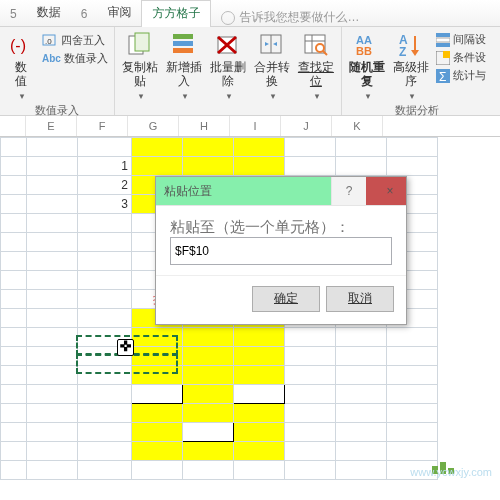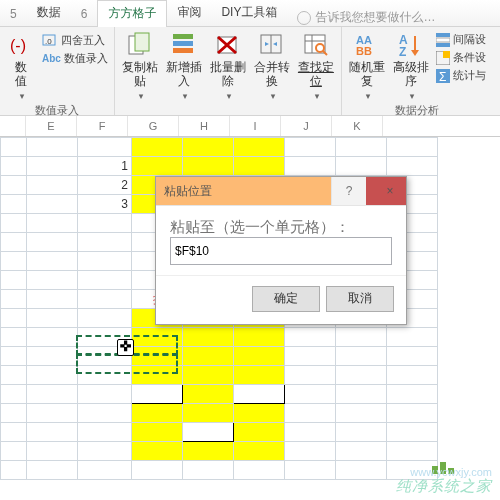--- a/index.html
+++ b/index.html
@@ -27,45 +27,44 @@
   td.rh{width:25px;background:#fff;text-align:center;color:#888;font-size:10px;}
   td.num{text-align:right;padding-right:3px;}
   .yellow{background:#ffff00;}
   .blockcell{background:#fff;}
   .redtext{color:#d00000;font-size:11px;text-align:center;}
   .selection{position:absolute;border:2px dashed #217346;pointer-events:none;left:76px;top:198px;width:98px;height:17px;}
   .sel2{left:76px;top:216px;}
   .plus-cursor{position:absolute;left:117px;top:202px;font-size:14px;font-weight:bold;color:#000;background:#fff;border:1px solid #000;width:15px;height:15px;line-height:13px;text-align:center;border-radius:2px;}
   
   .dlg{position:absolute;left:155px;top:60px;width:250px;background:#fff;border:1px solid #a0a0a0;box-shadow:2px 2px 6px rgba(0,0,0,.3);}
-  .dlg-title{height:28px;background:#fdba74;display:flex;align-items:center;border-bottom:1px solid #e5e5e5;}
+  .dlg-title{height:28px;background:#86efac;display:flex;align-items:center;border-bottom:1px solid #e5e5e5;}
   .dlg-title span{flex:1;padding-left:8px;color:#555;font-size:12px;}
   .dlg-help{width:34px;text-align:center;color:#777;background:#f3f3f3;height:28px;line-height:28px;border-left:1px solid #e5e5e5;}
   .dlg-close{width:40px;text-align:center;background:#c75050;color:#fff;height:28px;line-height:26px;font-size:16px;}
   .dlg-body{padding:12px 14px 10px;}
   .dlg-lbl{font-size:15px;color:#737373;}
   .dlg-input{width:100%;height:28px;border:1px solid #abadb3;padding:2px 4px;font-size:12px;box-sizing:border-box;}
   .dlg-btns{display:flex;justify-content:flex-end;gap:6px;padding:10px 12px 12px;border-top:1px solid #eee;}
-  .dlg-btn{min-width:66px;height:24px;border:1px solid #adadad;background:#e1e1e1;font-size:12px;text-align:center;line-height:22px;}
+  .dlg-btn{min-width:66px;height:24px;border:1px solid #adadad;background:#e1e1e1;font-size:12px;text-align:center;line-height:22px;text-decoration:underline;}
   .watermark{position:absolute;right:8px;bottom:6px;color:#9fe0c8;font-size:15px;font-style:italic;letter-spacing:1px;}
   .wm2{position:absolute;right:8px;bottom:24px;color:#bde;font-size:11px;}
   svg{display:block;}
   .green-accent{position:absolute;right:38px;bottom:26px;width:30px;height:14px;}
   .green-accent span{display:inline-block;width:6px;height:10px;margin-right:2px;}
 </style>
 </head>
 <body>
 
 <div class="tabbar">
   <div class="tab" style="color:#888;">5</div>
   <div class="tab">数据</div>
   <div class="tab" style="color:#888;">6</div>
+  <div class="tab">审阅</div>
   <div class="tab active">方方格子</div>
-  <div class="tab">审阅</div>
-  <div class="tab">DIY工具箱</div>
   <div class="tellme">
     <span class="bulb"></span>
     <span>告诉我您想要做什么…</span>
   </div>
 </div>
 
 <div class="ribbon">
   <div class="group">
     <div class="group-body">
       <div class="bigbtn" style="width:30px;">
@@ -165,21 +164,21 @@
 
   <div class="group" style="border-right:none;">
     <div class="group-body">
       <div class="bigbtn">
         <div class="ico">
             <svg width="26" height="26">
               <text x="2" y="12" font-size="11" fill="#5b9bd5" font-weight="bold">AA</text>
               <text x="2" y="23" font-size="11" fill="#ed7d31" font-weight="bold">BB</text>
             </svg>
           </div>
-        <span style="white-space:pre-line;">随机重
+        <span style="white-space:pre-line;font-weight:bold;">随机重
 复</span>
           <span class="drop">▾</span>
       </div>
       <div class="bigbtn">
         <div class="ico">
             <svg width="26" height="26">
               <text x="1" y="12" font-size="12" fill="#5b9bd5" font-weight="bold">A</text>
               <text x="1" y="24" font-size="12" fill="#5b9bd5" font-weight="bold">Z</text>
               <line x1="17" y1="4" x2="17" y2="22" stroke="#ed7d31" stroke-width="2"></line>
               <polygon points="17,24 13,18 21,18" fill="#ed7d31"></polygon>
@@ -450,14 +449,13 @@
     <div class="dlg-btns">
       <div class="dlg-btn">确定</div>
       <div class="dlg-btn">取消</div>
     </div>
   </div>
 
   <div class="green-accent">
     <span style="background:#70ad47;height:8px;"></span><span style="background:#70ad47;height:12px;"></span><span style="background:#70ad47;height:6px;"></span>
   </div>
   <div class="wm2">www.ycwxjy.com</div>
-  <div class="watermark">纯净系统之家</div>
 </div>
 
 </body></html>

